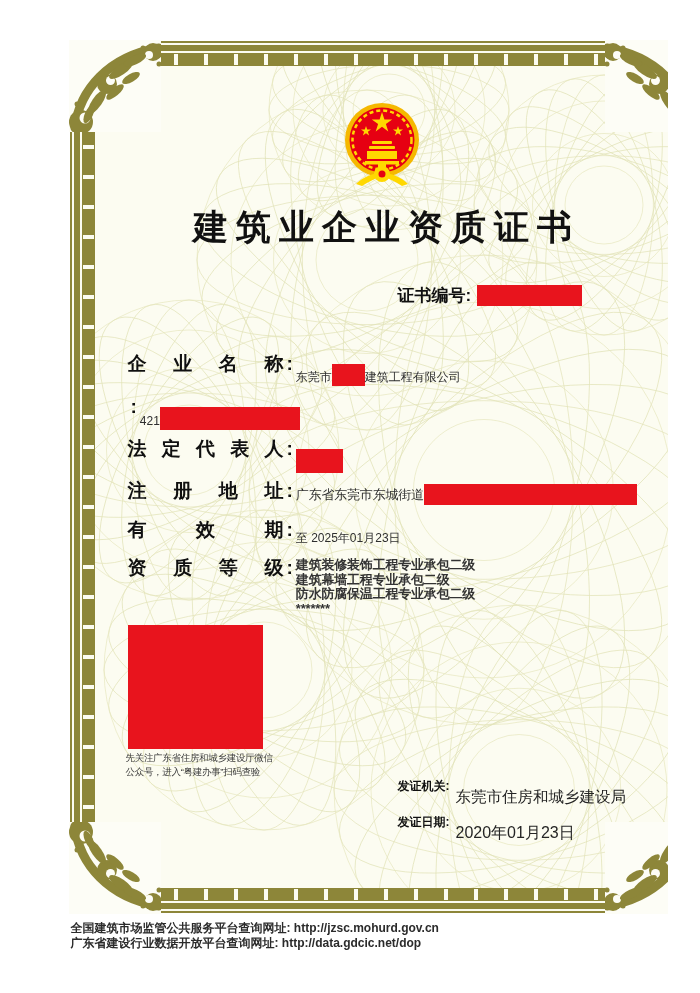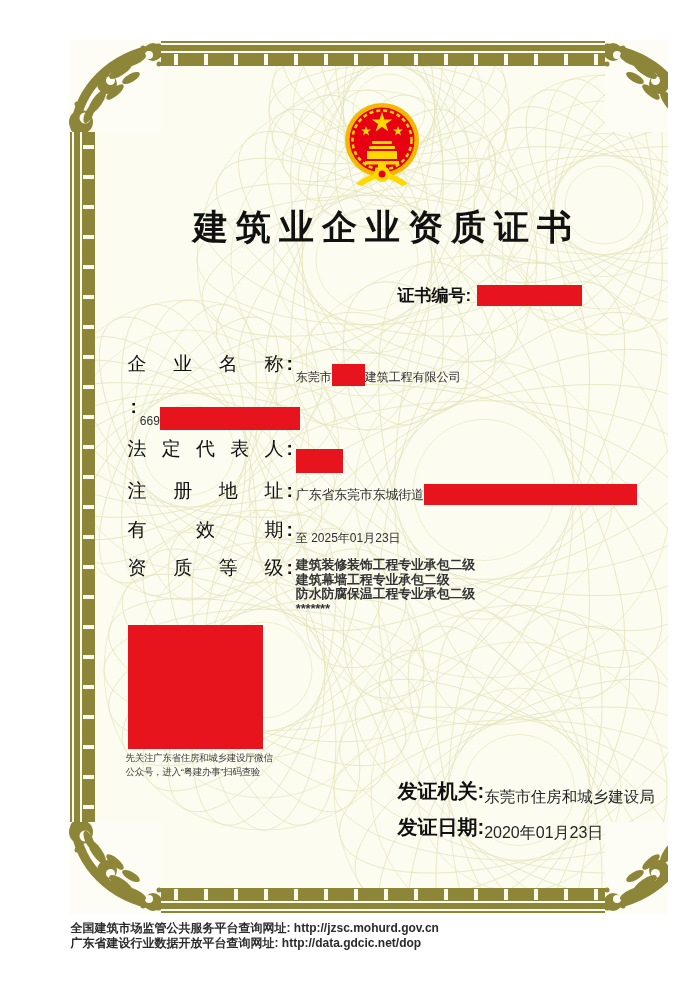--- a/index.html
+++ b/index.html
@@ -33,34 +33,34 @@
   .abs { position:absolute; }
   .emblem { left:309px; top:100px; width:80px; height:92px; }
   .title { left:37px; top:204px; width:626px; text-align:center;
     font-size:35px; font-weight:bold; color:#111; letter-spacing:8px; text-indent:8px; }
 
   .certno-row { left:365px; top:284px; display:flex; align-items:center; }
   .certno-label { font-size:17px; font-weight:bold; color:#111; }
   .redact { display:inline-block; background:#e8141d; vertical-align:middle; }
 
   .row { left:95px; display:flex; align-items:flex-start; }
-  .flabel { display:inline-block; width:156px; font-size:19px; font-weight:normal; color:#101010;
+  .flabel { display:inline-block; width:156px; font-size:19px; font-weight:bold; color:#101010;
     text-align:justify; text-align-last:justify; word-break:keep-all; line-height:23px; }
   .colon { font-size:19px; font-weight:bold; color:#101010; margin:0 3px 0 3px; line-height:23px; }
   .val { color:#2e2e2e; }
   .v17 { font-size:12px; margin-top:12px; }
   .v13 { font-size:13px; margin-top:5px; letter-spacing:-0.2px; }
   .gradelines { font-size:13px; font-weight:bold; color:#333; line-height:14.5px; margin-top:2px; letter-spacing:-0.2px; }
   .rd-inline { height:22px; vertical-align:-5px; }
 
   .qr-redact { left:95px; top:625px; width:135px; height:124px; background:#e8141d; }
   .qr-note { left:93px; top:751px; width:150px; font-size:9.5px; color:#3c3c3c; line-height:14px; letter-spacing:-0.3px; white-space:nowrap; }
 
   .issue-row { left:365px; display:flex; align-items:flex-start; }
-  .ilabel { font-size:20px; font-weight:bold; color:#101010; }
+  .ilabel { font-size:12px; font-weight:bold; color:#101010; margin-right:6px; }
   .ival { font-size:15.5px; color:#252525; margin-top:9px; }
 
   .footer { left:38px; top:921px; font-size:12px; font-weight:bold; color:#2b2b2b; line-height:14.5px; }
 </style>
 </head>
 <body>
 
 <div class="sheet">
 
   <div class="cert">
@@ -259,21 +259,21 @@
   </div>
 
   <div class="abs row" style="top:352px">
     <span class="flabel">企业名称</span>
     <span class="colon">:</span>
     <span class="val v17"><span>东莞市</span><span class="redact rd-inline" style="width:33px;"></span><span>建筑工程有限公司</span></span>
   </div>
 
   <div class="abs row" style="top:395px">
     <span class="colon">:</span>
-    <span class="val v17"><span>669</span><span class="redact rd-inline" style="width:140px;height:23px;"></span></span>
+    <span class="val v17"><span>421</span><span class="redact rd-inline" style="width:140px;height:23px;"></span></span>
   </div>
 
   <div class="abs row" style="top:437px">
     <span class="flabel">法定代表人</span>
     <span class="colon">:</span>
     <span class="val v17"><span class="redact rd-inline" style="width:47px;height:24px;"></span></span>
   </div>
 
   <div class="abs row" style="top:479px">
     <span class="flabel">注册地址</span>

